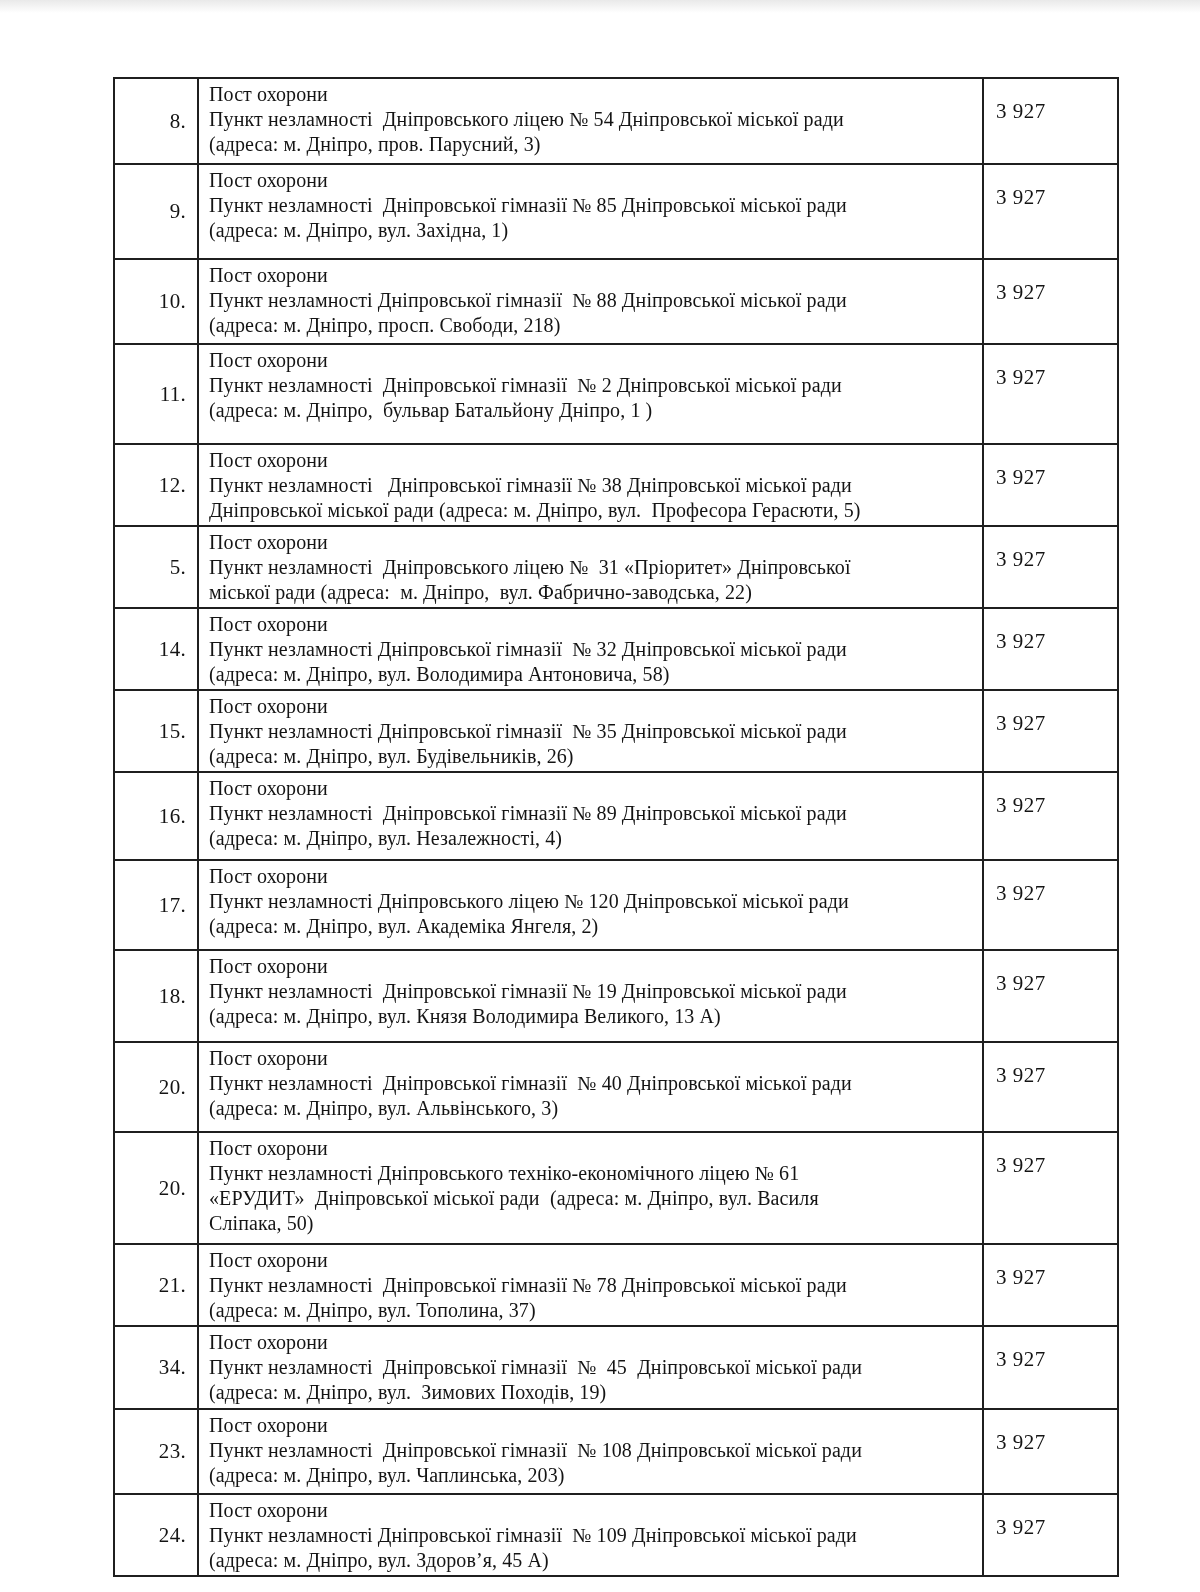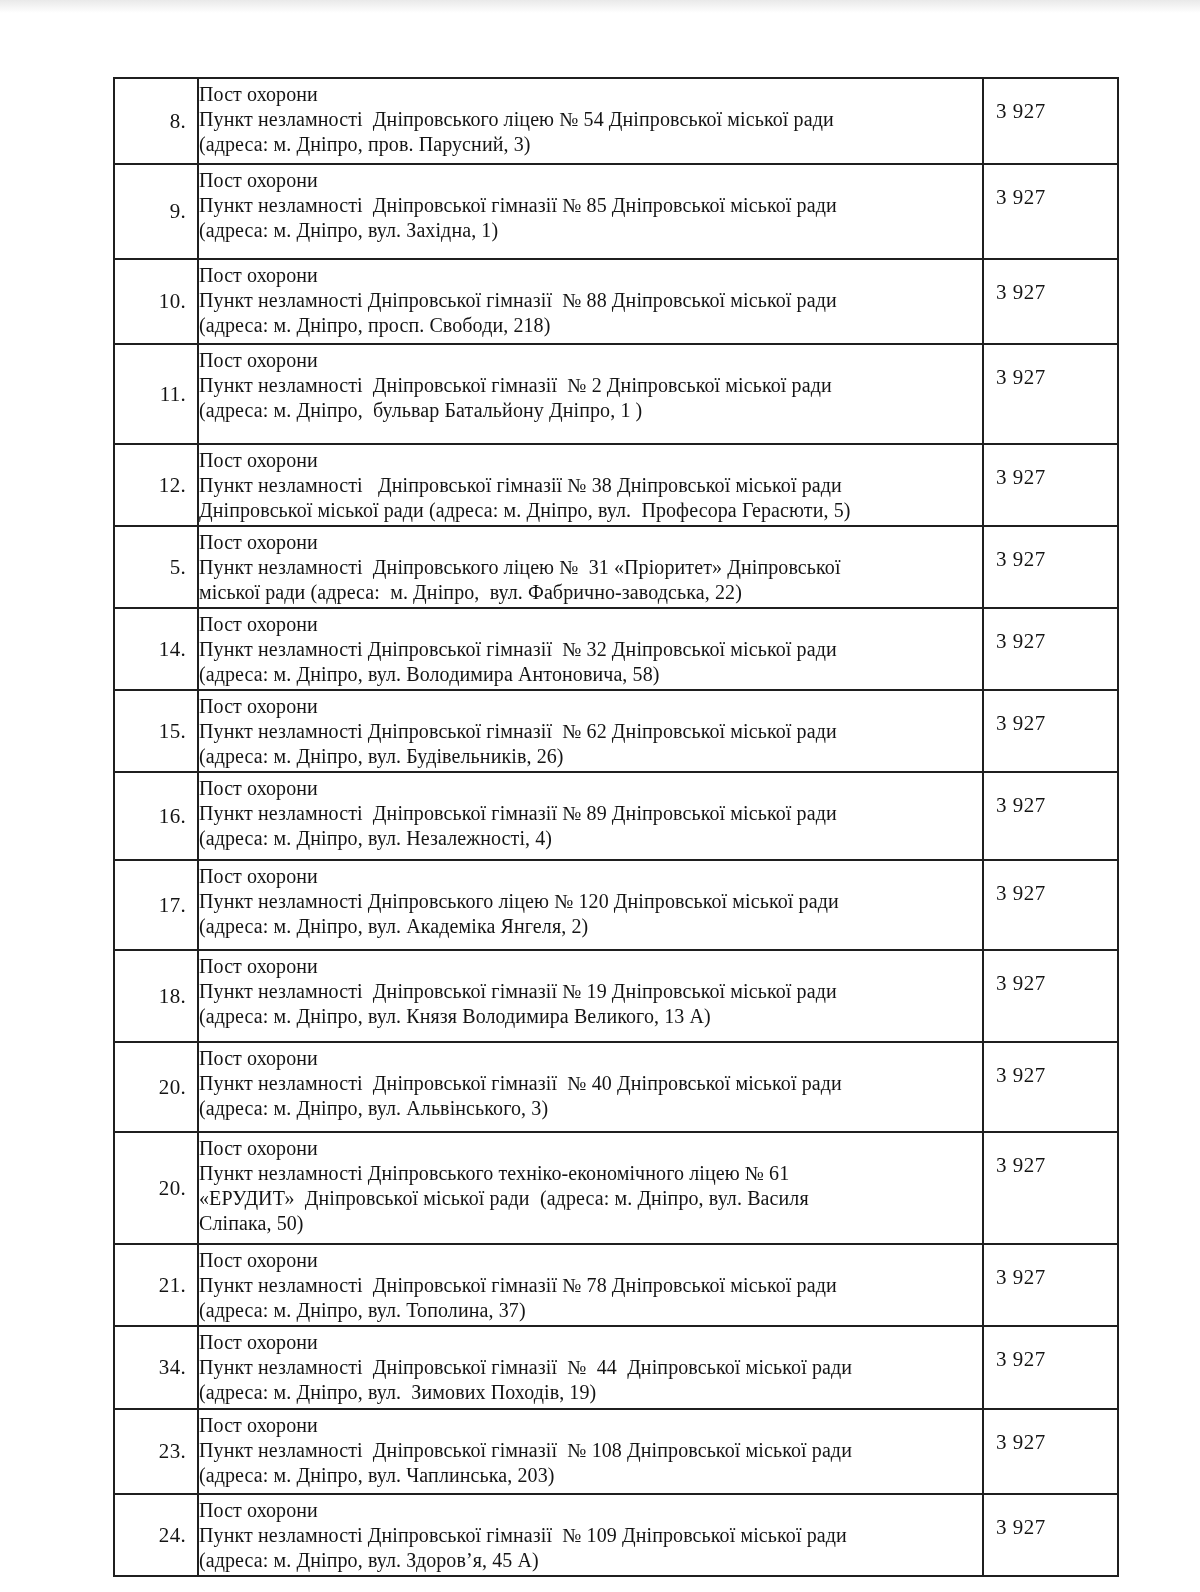--- a/index.html
+++ b/index.html
@@ -42,21 +42,21 @@
     width:84px;
     text-align:right;
     vertical-align:middle;
     padding:0 11px 0 0;
     font-size:21px;
     letter-spacing:0.3px;
   }
   td.col-desc{
     width:785px;
     vertical-align:top;
-    padding:3px 4px 2px 0;
+    padding:3px 4px 2px 10px;
   }
   .desc-line{
     white-space:pre;
     line-height:25px;
     letter-spacing:0.1px;
   }
   td.col-val{
     width:135px;
     vertical-align:top;
     padding:20px 13px 0 12px;
@@ -136,21 +136,21 @@
             <div class="desc-line">Пост охорони</div>
             <div class="desc-line">Пункт незламності Дніпровської гімназії  № 32 Дніпровської міської ради</div>
             <div class="desc-line">(адреса: м. Дніпро, вул. Володимира Антоновича, 58)</div>
           </td>
           <td class="col-val">3 927</td>
         </tr>
         <tr style="height: 75px;">
           <td class="col-num">15.</td>
           <td class="col-desc">
             <div class="desc-line">Пост охорони</div>
-            <div class="desc-line">Пункт незламності Дніпровської гімназії  № 62 Дніпровської міської ради</div>
+            <div class="desc-line">Пункт незламності Дніпровської гімназії  № 35 Дніпровської міської ради</div>
             <div class="desc-line">(адреса: м. Дніпро, вул. Будівельників, 26)</div>
           </td>
           <td class="col-val">3 927</td>
         </tr>
         <tr style="height: 88px;">
           <td class="col-num">16.</td>
           <td class="col-desc">
             <div class="desc-line">Пост охорони</div>
             <div class="desc-line">Пункт незламності  Дніпровської гімназії № 89 Дніпровської міської ради</div>
             <div class="desc-line">(адреса: м. Дніпро, вул. Незалежності, 4)</div>
@@ -200,21 +200,21 @@
             <div class="desc-line">Пост охорони</div>
             <div class="desc-line">Пункт незламності  Дніпровської гімназії № 78 Дніпровської міської ради</div>
             <div class="desc-line">(адреса: м. Дніпро, вул. Тополина, 37)</div>
           </td>
           <td class="col-val">3 927</td>
         </tr>
         <tr style="height: 83px;">
           <td class="col-num">34.</td>
           <td class="col-desc">
             <div class="desc-line">Пост охорони</div>
-            <div class="desc-line">Пункт незламності  Дніпровської гімназії  №  44  Дніпровської міської ради</div>
+            <div class="desc-line">Пункт незламності  Дніпровської гімназії  №  45  Дніпровської міської ради</div>
             <div class="desc-line">(адреса: м. Дніпро, вул.  Зимових Походів, 19)</div>
           </td>
           <td class="col-val">3 927</td>
         </tr>
         <tr style="height: 85px;">
           <td class="col-num">23.</td>
           <td class="col-desc">
             <div class="desc-line">Пост охорони</div>
             <div class="desc-line">Пункт незламності  Дніпровської гімназії  № 108 Дніпровської міської ради</div>
             <div class="desc-line">(адреса: м. Дніпро, вул. Чаплинська, 203)</div>

